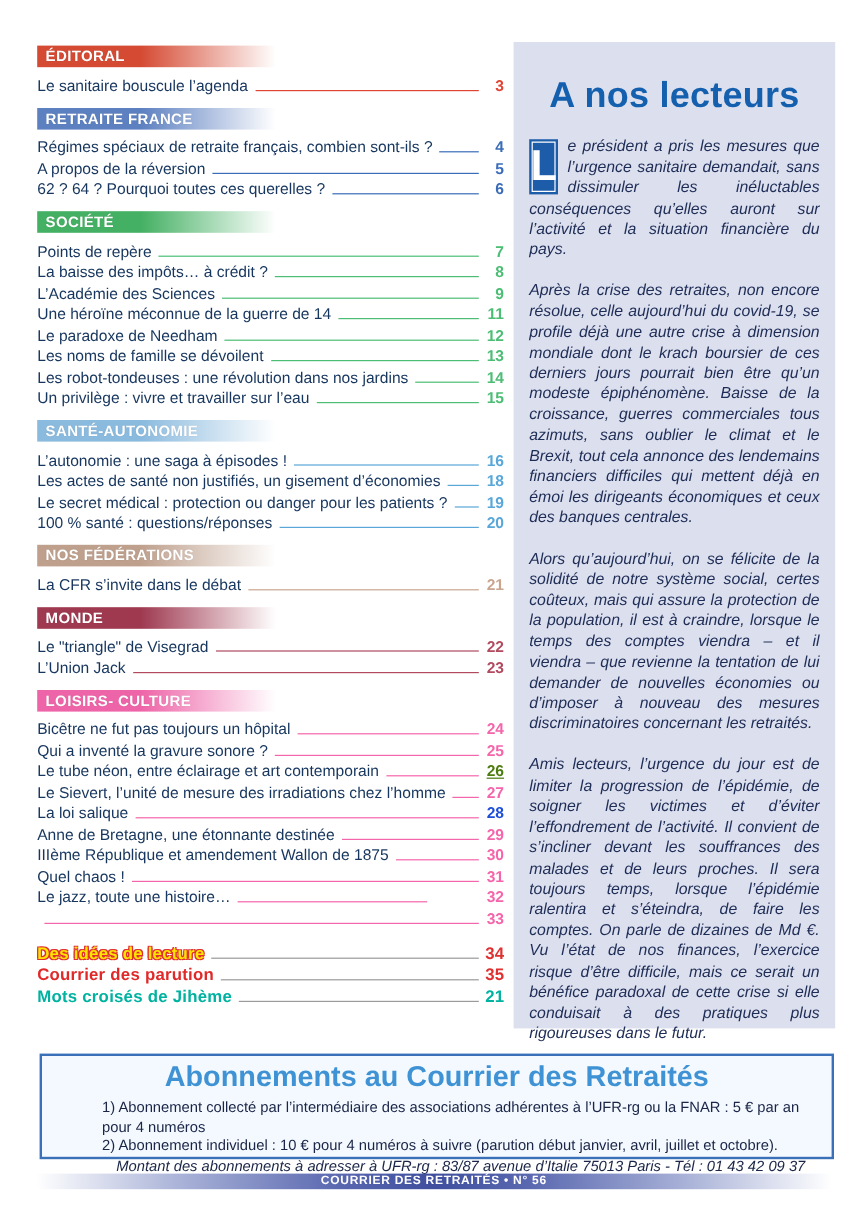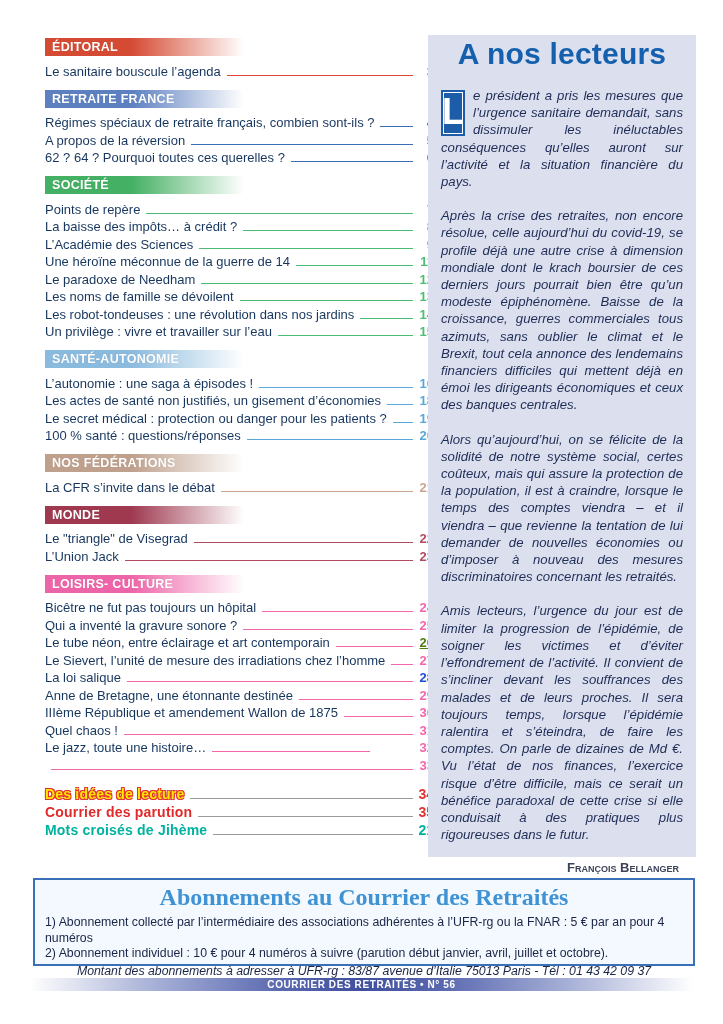--- a/index.html
+++ b/index.html
@@ -1,21 +1,21 @@
 <!DOCTYPE html>
 <html><head>
 <meta charset="utf-8">
 <style>
   html,body{margin:0;padding:0;}
   body{
     width:723px;height:1024px;position:relative;background:#ffffff;
     font-family:"Liberation Sans", sans-serif;overflow:hidden;
   }
   
-  .toc{position:absolute;left:45px;top:38px;width:389px;}
+  .toc{position:absolute;left:31px;top:38px;width:389px;}
   .toc-section{margin-bottom:11px;}
   .section-header{
     width:205px;height:18px;display:flex;align-items:center;
     background:linear-gradient(90deg, var(--c) 0%, var(--c) 42%, #ffffff 97%);
     margin-bottom:5px;
   }
   .section-label{
     color:#ffffff;font-size:12.5px;font-weight:bold;letter-spacing:.3px;
     padding-left:7px;text-shadow:0 0 1px rgba(0,0,0,.15);white-space:nowrap;
   }
@@ -26,21 +26,21 @@
   .toc-extras{margin-top:8px;}
   .toc-extras .entry-row{height:18px;font-weight:bold;font-size:14px;}
   .toc-extras .entry-title{letter-spacing:.2px;}
   .outlined{
     text-shadow:-1px -1px 0 #e03030, 1px -1px 0 #e03030,
                 -1px 1px 0 #e03030, 1px 1px 0 #e03030;
   }
   
   .editorial-box{
     position:absolute;left:428px;top:35px;width:268px;height:822px;
-    background:#dcdfee;box-sizing:border-box;padding:0 13px;
+    background:#dcdfee;box-sizing:border-box;padding:26px 13px;
   }
   .editorial-title{
     text-align:center;font-size:30px;font-weight:bold;color:#1460ae;
     margin:2px 0 16px 0;letter-spacing:.2px;
   }
   .editorial-body p{
     font-style:italic;text-align:justify;color:#1e2d56;
     font-size:13.2px;line-height:17.2px;margin:0 0 17px 0;
   }
   .dropcap{
@@ -54,23 +54,22 @@
   }
   
   .subscription-box{
     position:absolute;left:33px;top:878px;width:662px;height:88px;
     box-sizing:border-box;border:2px solid #3a70b8;background:#f3f9fe;
     padding:3px 10px 0 10px;
   }
   .subscription-title{
     text-align:center;font-size:24px;font-weight:bold;color:#3f93d4;
     margin:1px 0 4px 0;
-    font-family:Liberation Serif, serif;
-  }
-  .subscription-line{font-size:12.3px;color:#1a2547;line-height:15.5px;}
+  }
+  .subscription-line{font-size:12.3px;color:#1a2547;line-height:15.5px;margin-left:40px;}
   .subscription-line.centered{text-align:center;font-style:italic;margin-top:2px;}
   
   .footer-bar{
     position:absolute;left:30px;top:978px;width:663px;height:13px;
     background:linear-gradient(90deg,#ffffff 0%,#aab3d8 18%,#5a68b0 38%,#3f4f9e 50%,#5a68b0 62%,#aab3d8 82%,#ffffff 100%);
     display:flex;align-items:center;justify-content:center;
   }
   .footer-text{
     color:#ffffff;font-size:10px;font-weight:bold;letter-spacing:.6px;
     white-space:nowrap;line-height:13px;

